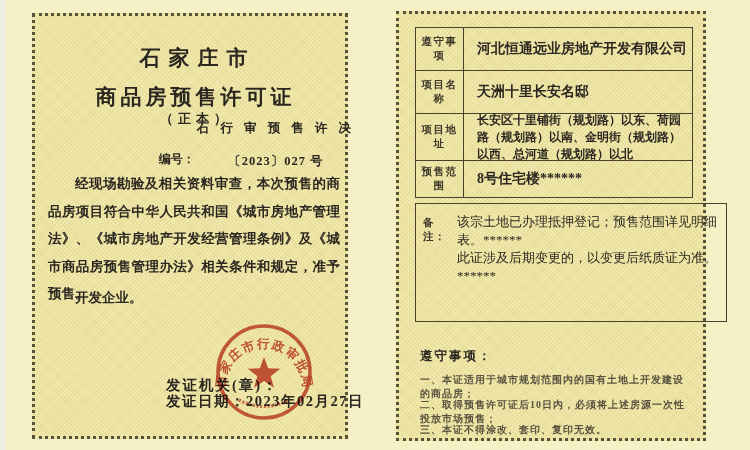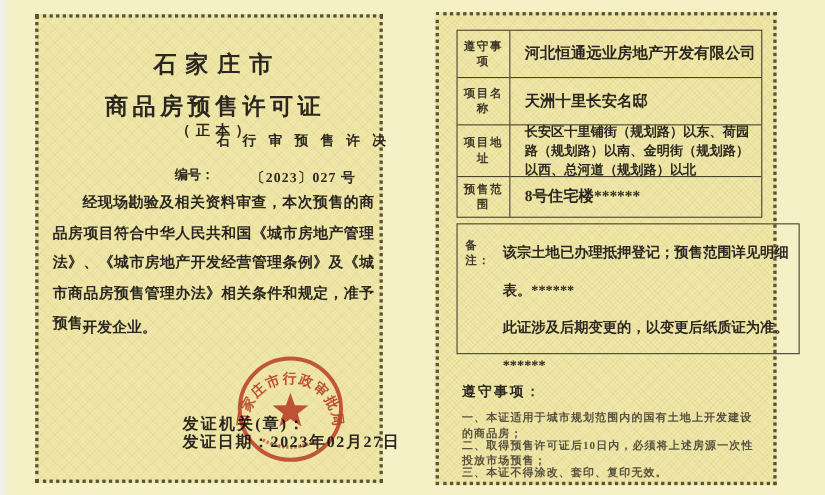--- a/index.html
+++ b/index.html
@@ -51,21 +51,21 @@
   .lbl{justify-content:center;font-size:10.5px;font-weight:bold;letter-spacing:1.5px;
     color:#3e392a;border-right:1.5px solid #46422f;border-bottom:1.5px solid #46422f;text-align:center;}
   .val{padding-left:13px;padding-right:5px;border-bottom:1.5px solid #46422f;font-weight:600;}
   .row-last{border-bottom:none;}
   .val-lg{font-size:14px;}
   .val-sm{font-size:12px;line-height:17px;}
   .notes-box{left:47px;top:203px;width:312px;height:119px;border:1.5px solid #46422f;
     box-sizing:border-box;display:flex;padding:9px 6px 6px 7px;}
   .notes-label{font-size:10.5px;font-weight:bold;letter-spacing:1px;color:#3e392a;
     flex:0 0 34px;padding-top:3px;}
-  .notes-text{font-size:13px;font-weight:700;line-height:34px;white-space:pre-line;}
+  .notes-text{font-size:13px;font-weight:400;line-height:18px;white-space:pre-line;}
   .comp-title{left:52px;top:348px;font-size:12.5px;font-weight:bold;letter-spacing:2px;}
   .comp-item{left:52px;width:266px;font-size:10px;letter-spacing:1px;color:#585240;font-weight:600;}
 </style>
 </head>
 <body>
 
 <div class="spine"></div>
 
 <div class="page page-left">
   <div class="frame frame-left"></div>

